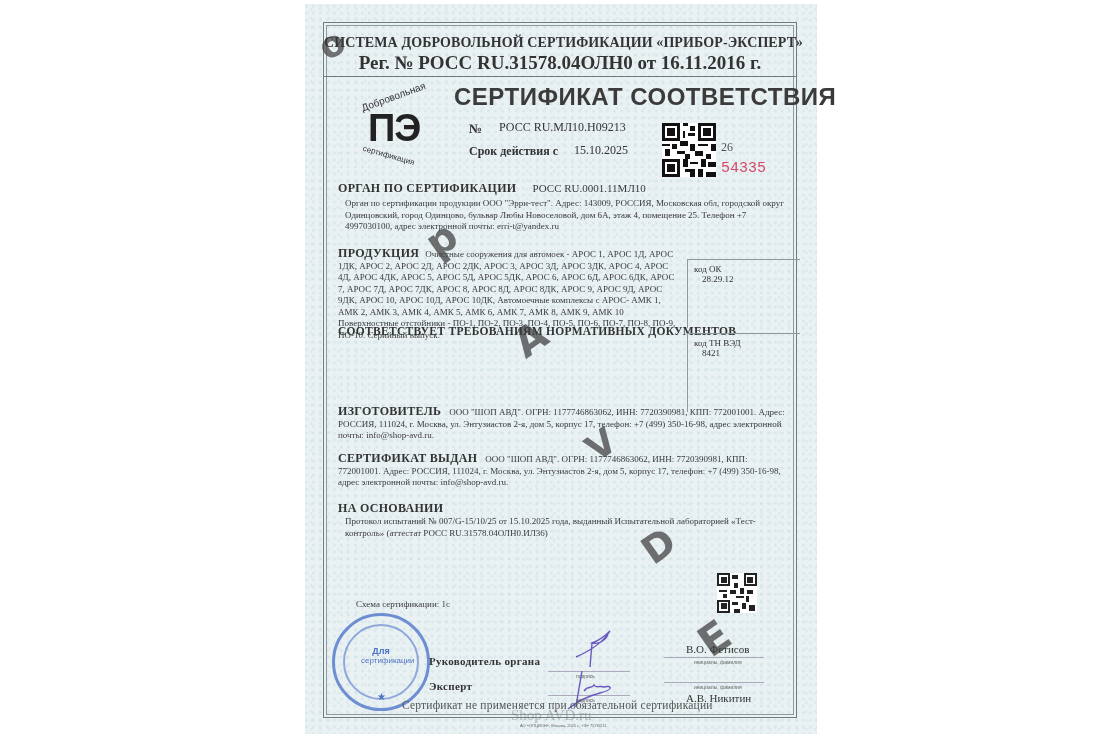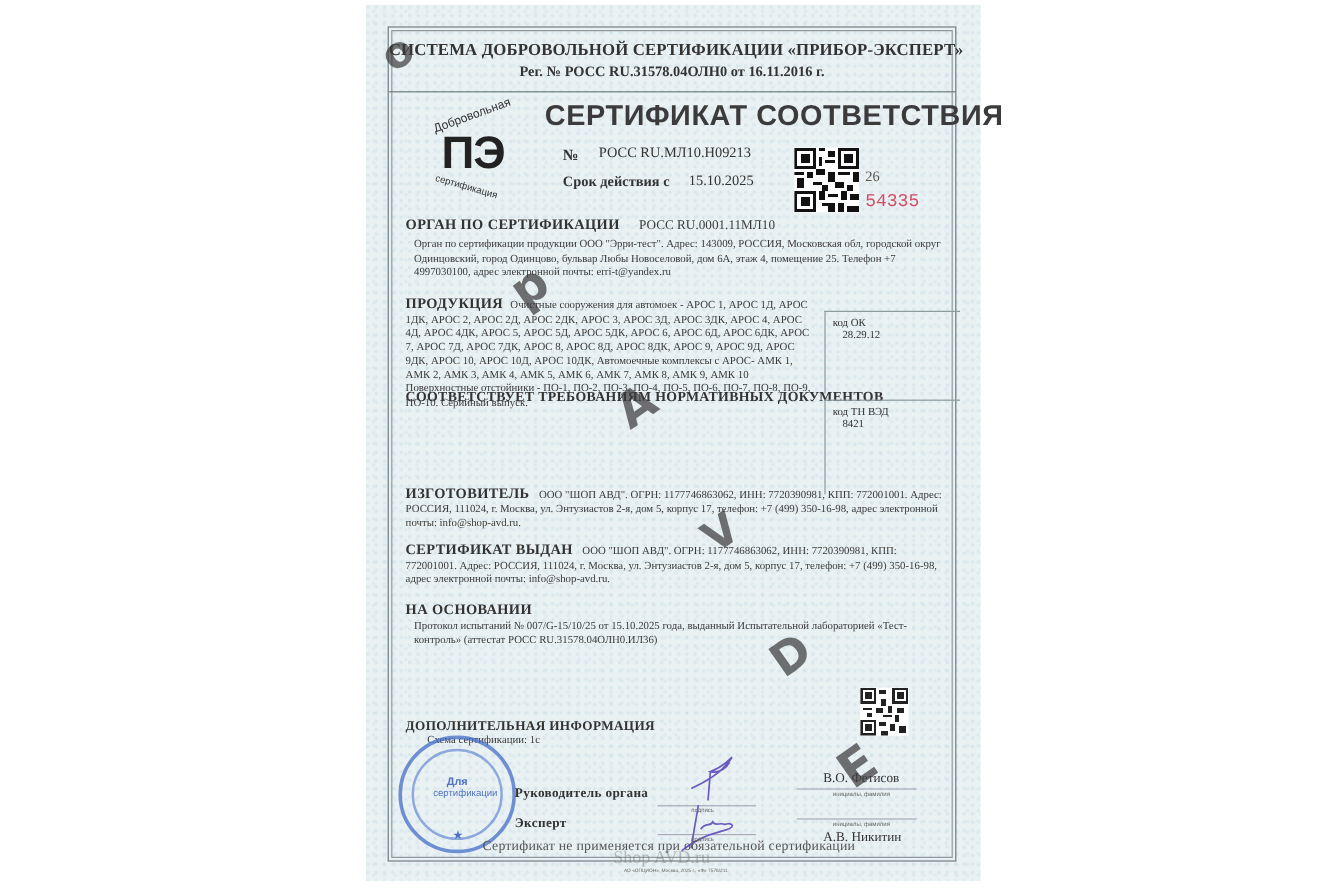--- a/index.html
+++ b/index.html
@@ -9,21 +9,21 @@
            background:#e9f1f3;
            background-image:
              radial-gradient(circle at 20% 30%, rgba(190,215,225,.35) 0 1px, transparent 2px),
              radial-gradient(circle at 70% 60%, rgba(200,220,230,.35) 0 1px, transparent 2px);
            background-size: 7px 7px, 9px 9px; }
   .frame { position:absolute; left:18px; top:18px; width:472px; height:694px;
            border:1px solid #6e7d80; box-shadow: inset 0 0 0 2px #e9f1f3, inset 0 0 0 3px #8c9a9c; }
   .hdr { position:absolute; left:0; top:0; width:100%; height:53px; border-bottom:1px solid #6e7d80;
          text-align:center; }
   .hdr .l1 { margin-top:12px; font-weight:bold; font-size:14px; letter-spacing:0.1px; color:#333; white-space:nowrap; }
-  .hdr .l2 { font-weight:bold; font-size:12px; color:#333; margin-top:1px; }
+  .hdr .l2 { font-weight:bold; font-size:19px; color:#333; margin-top:1px; }
   .abs { position:absolute; }
   .logo { left:30px; top:62px; width:80px; height:86px; }
   .logo .arc-top { position:absolute; left:0; top:0; font-family:"Liberation Sans",sans-serif; font-size:10px; transform:rotate(-20deg); transform-origin:left top; top:18px; left:6px; color:#333; }
   .logo .pe { position:absolute; left:14px; top:22px; font-family:"Liberation Sans",sans-serif; font-weight:bold; font-size:38px; color:#222; letter-spacing:-1px; }
   .logo .arc-bot { position:absolute; left:8px; top:66px; font-family:"Liberation Sans",sans-serif; font-size:8px; transform:rotate(16deg); color:#333; }
   .title { left:130px; top:60px; font-family:"Liberation Sans",sans-serif; font-weight:bold; font-size:24px; color:#3b3b3b; letter-spacing:0.5px; white-space:nowrap; }
   .num-lbl { left:145px; top:98px; font-size:13px; font-weight:bold; color:#333; }
   .num-val { left:175px; top:97px; font-size:12px; color:#333; }
   .valid-lbl { left:145px; top:121px; font-size:12px; font-weight:bold; color:#333; }
   .valid-val { left:250px; top:120px; font-size:12px; color:#333; }
@@ -168,21 +168,20 @@
           <rect x="10" y="12" width="4" height="1"></rect>
           <rect x="15" y="12" width="2" height="3"></rect>
         <rect x="8" y="15" width="3" height="2"></rect>
           <rect x="13" y="16" width="2" height="3"></rect>
           <rect x="17" y="17" width="3" height="3"></rect>
         <rect x="9" y="19" width="3" height="2"></rect>
       </g>
     </svg>
 
     <div class="abs" style="left:14px; top:576px; width:300px;">
-      <div class="sec-h" style="font-size:11px;">ДОПОЛНИТЕЛЬНАЯ ИНФОРМАЦИЯ</div>
       <div class="body-t" style="margin-left:18px;">Схема сертификации: 1с</div>
     </div>
 
     <div class="abs stamp">
       <div class="inner">
         <div style="font-size:9px; font-weight:bold;">Для</div>
         <div>сертификации</div>
       </div>
       <div style="position:absolute; left:42px; bottom:6px; color:rgba(60,100,190,.9); font-size:10px;">★</div>
     </div>

